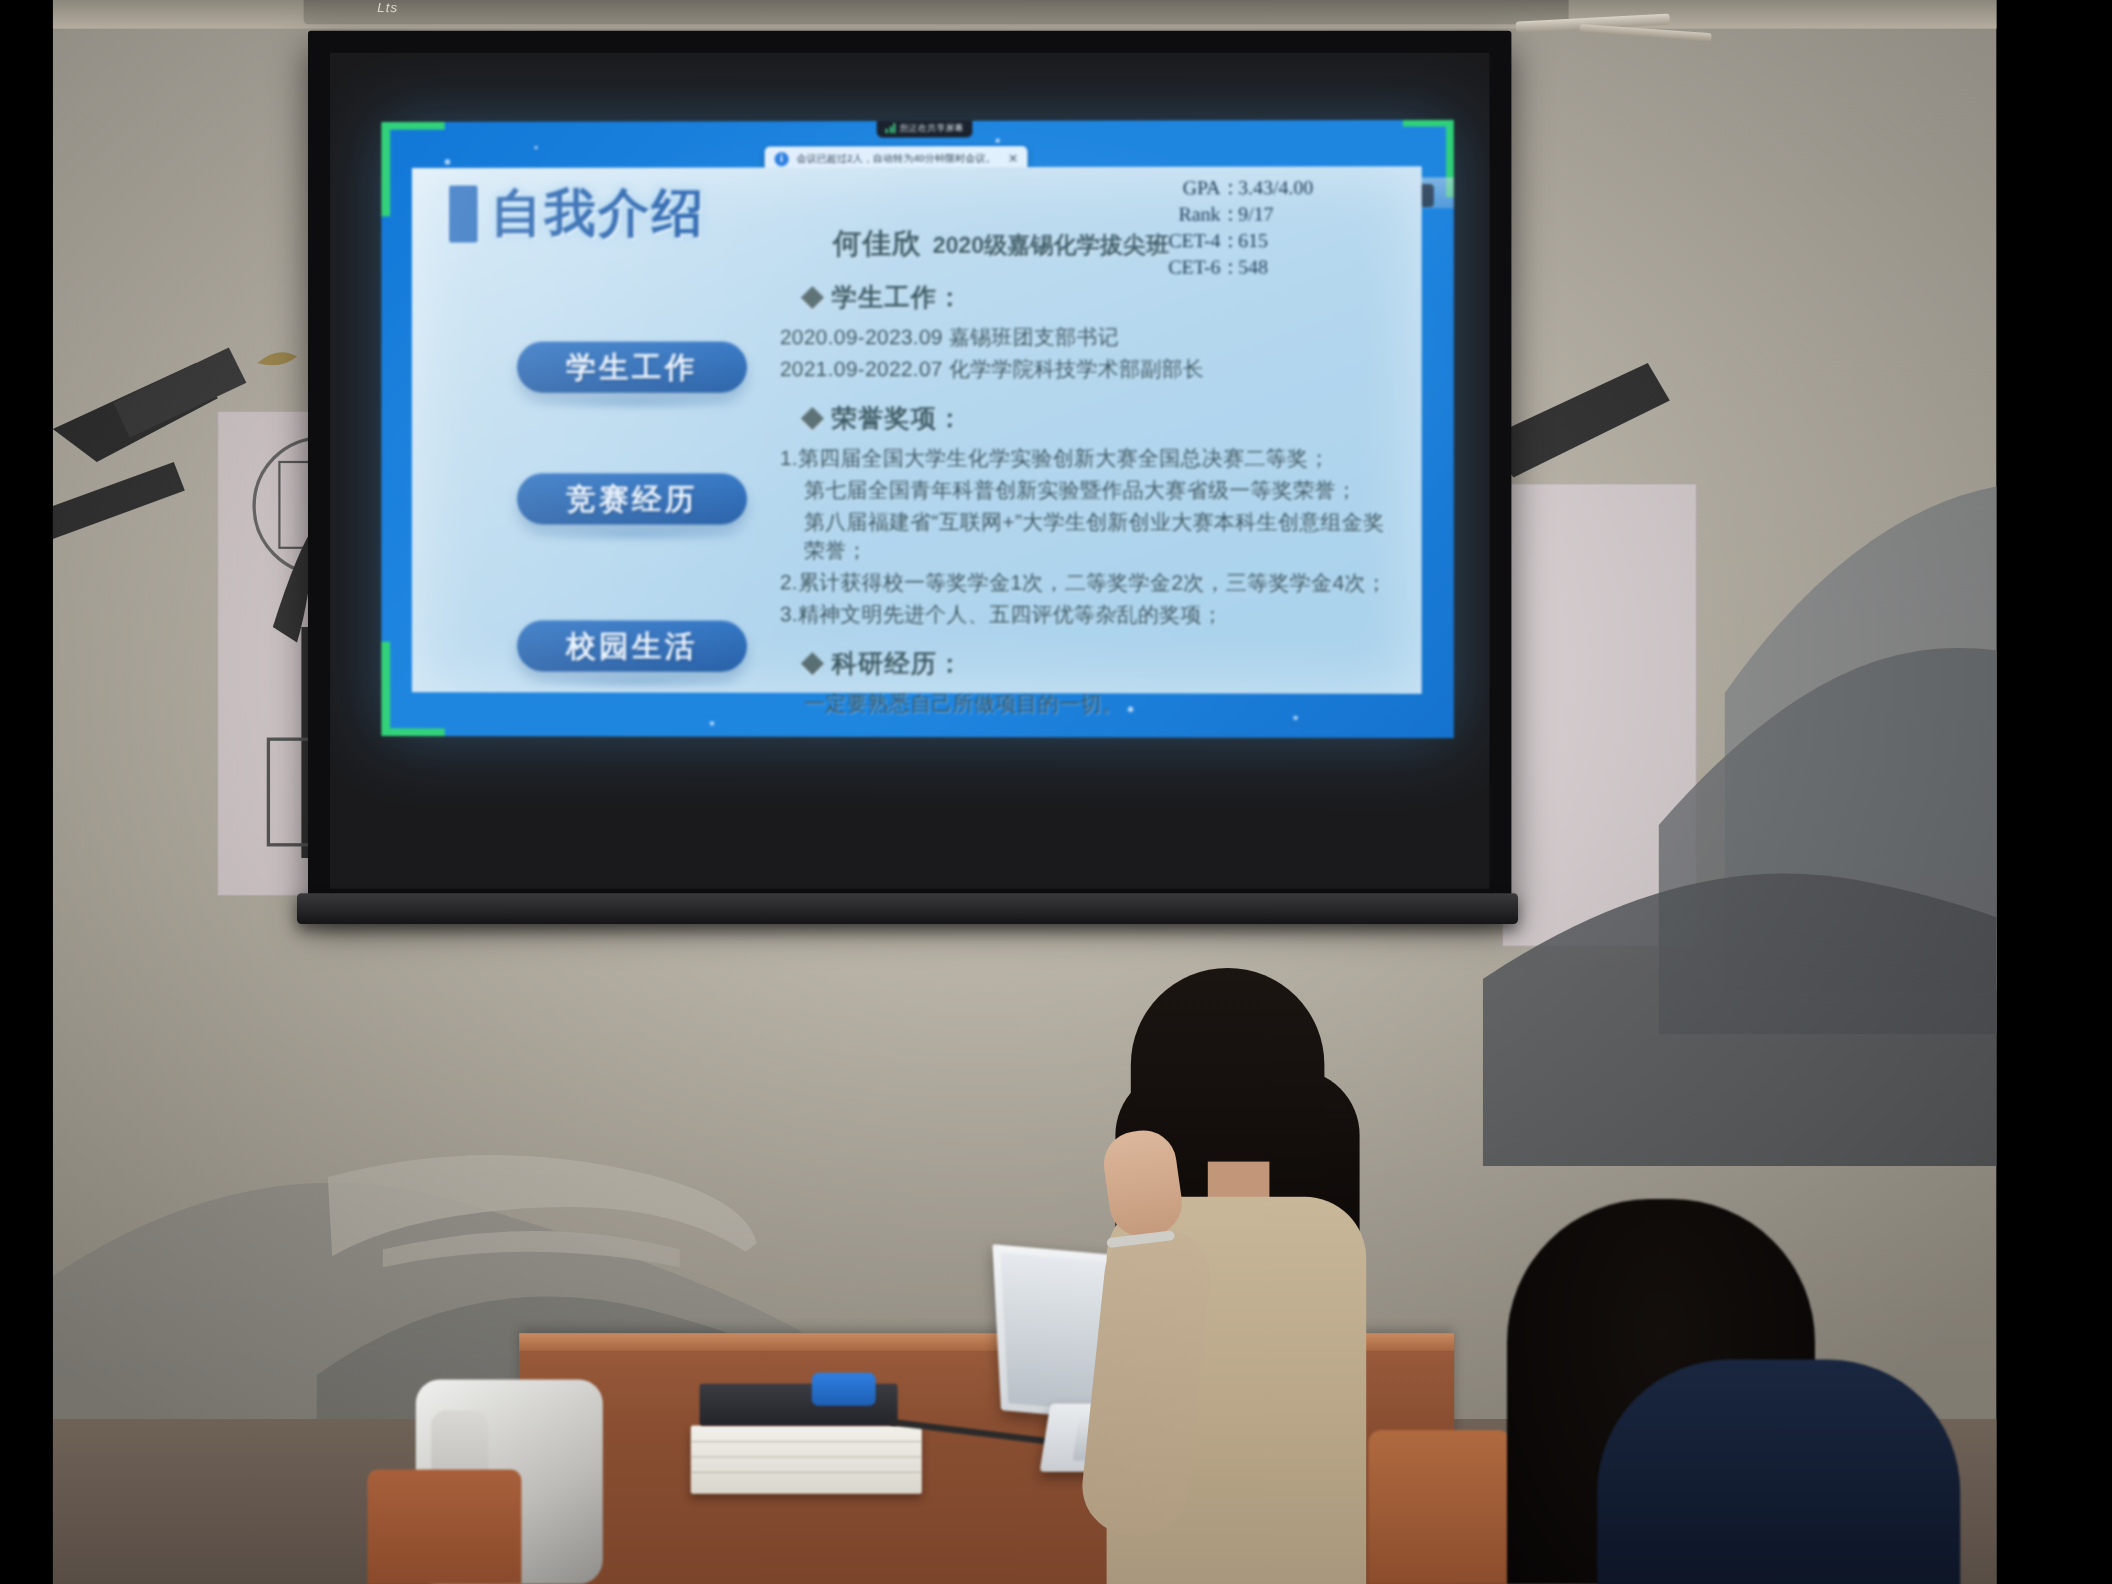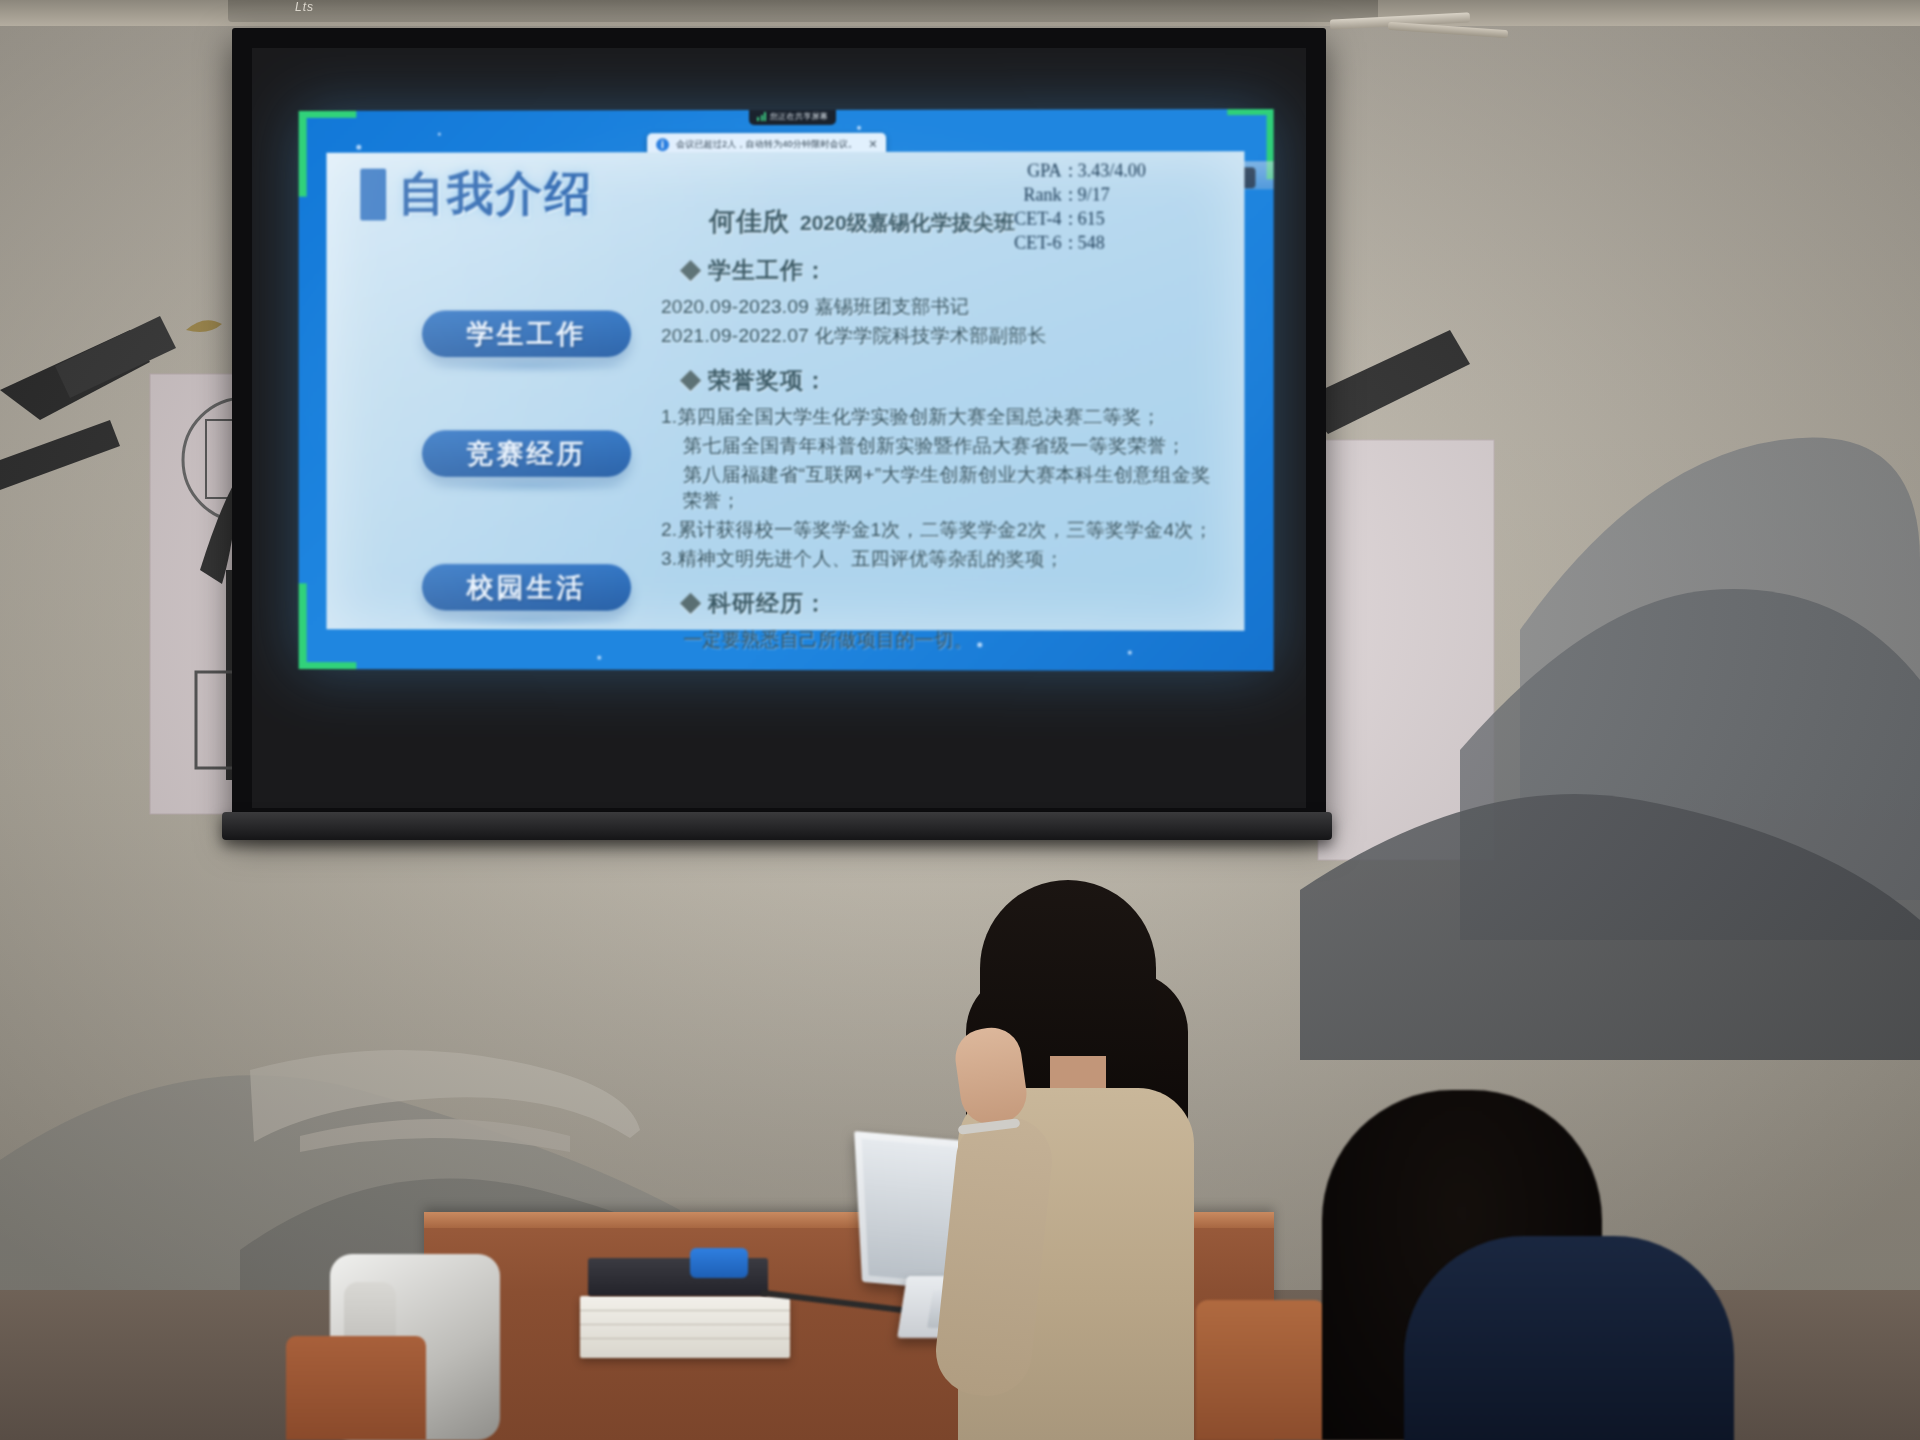--- a/index.html
+++ b/index.html
@@ -1,19 +1,19 @@
 <!DOCTYPE html>
 <html lang="zh"><head>
 <meta charset="utf-8">
 <title>Classroom Projector Screenshot</title>
 <style>
   html,body{margin:0;padding:0;background:#000;}
   body{width:1920px;height:1440px;overflow:hidden;
        font-family:"Liberation Sans","DejaVu Sans",sans-serif;}
-  #stage{position:relative;width:1920px;height:1440px;overflow:hidden;}
+  #stage{position:relative;width:1767px;height:1440px;overflow:hidden;margin-left:48px;}
 
   
   .wall{position:absolute;inset:0;
     background:
       linear-gradient(180deg,#cfc8bb 0%,#cdc6b8 30%,#c8c1b2 55%,#bfb8aa 75%,#b3ab9d 100%);
   }
   .wall-vign{position:absolute;inset:0;
     background:radial-gradient(ellipse 78% 70% at 48% 42%,rgba(255,255,255,.14),rgba(0,0,0,.30) 88%);}
 
   .ceil-strip{position:absolute;left:0;top:0;width:1920px;height:26px;

